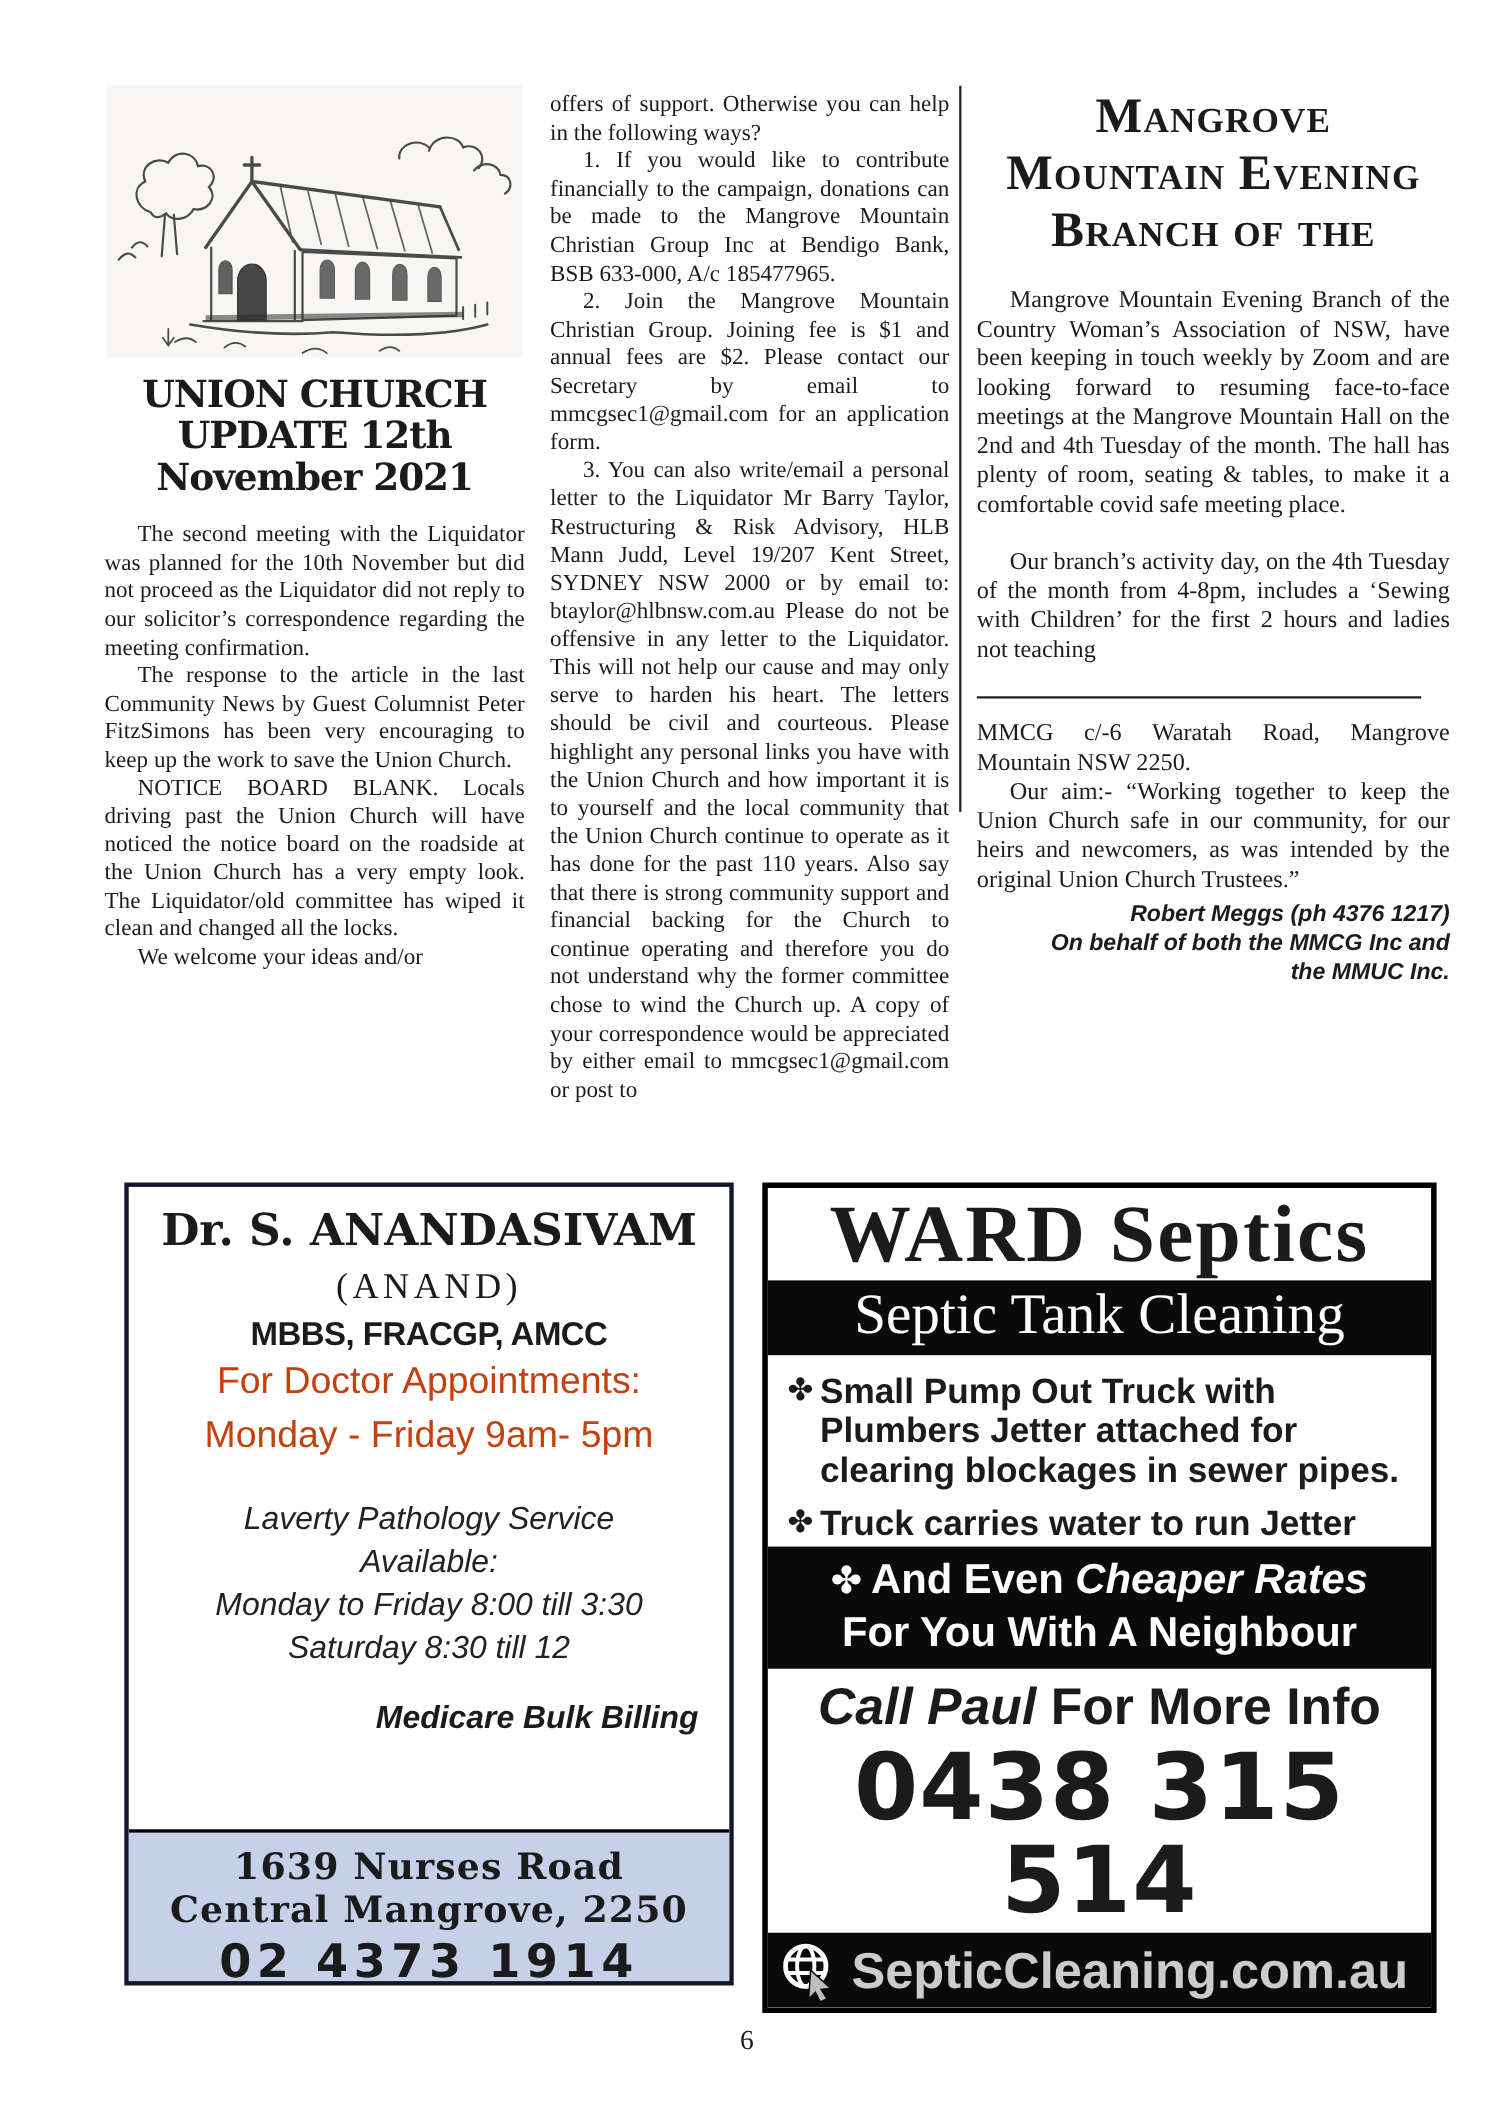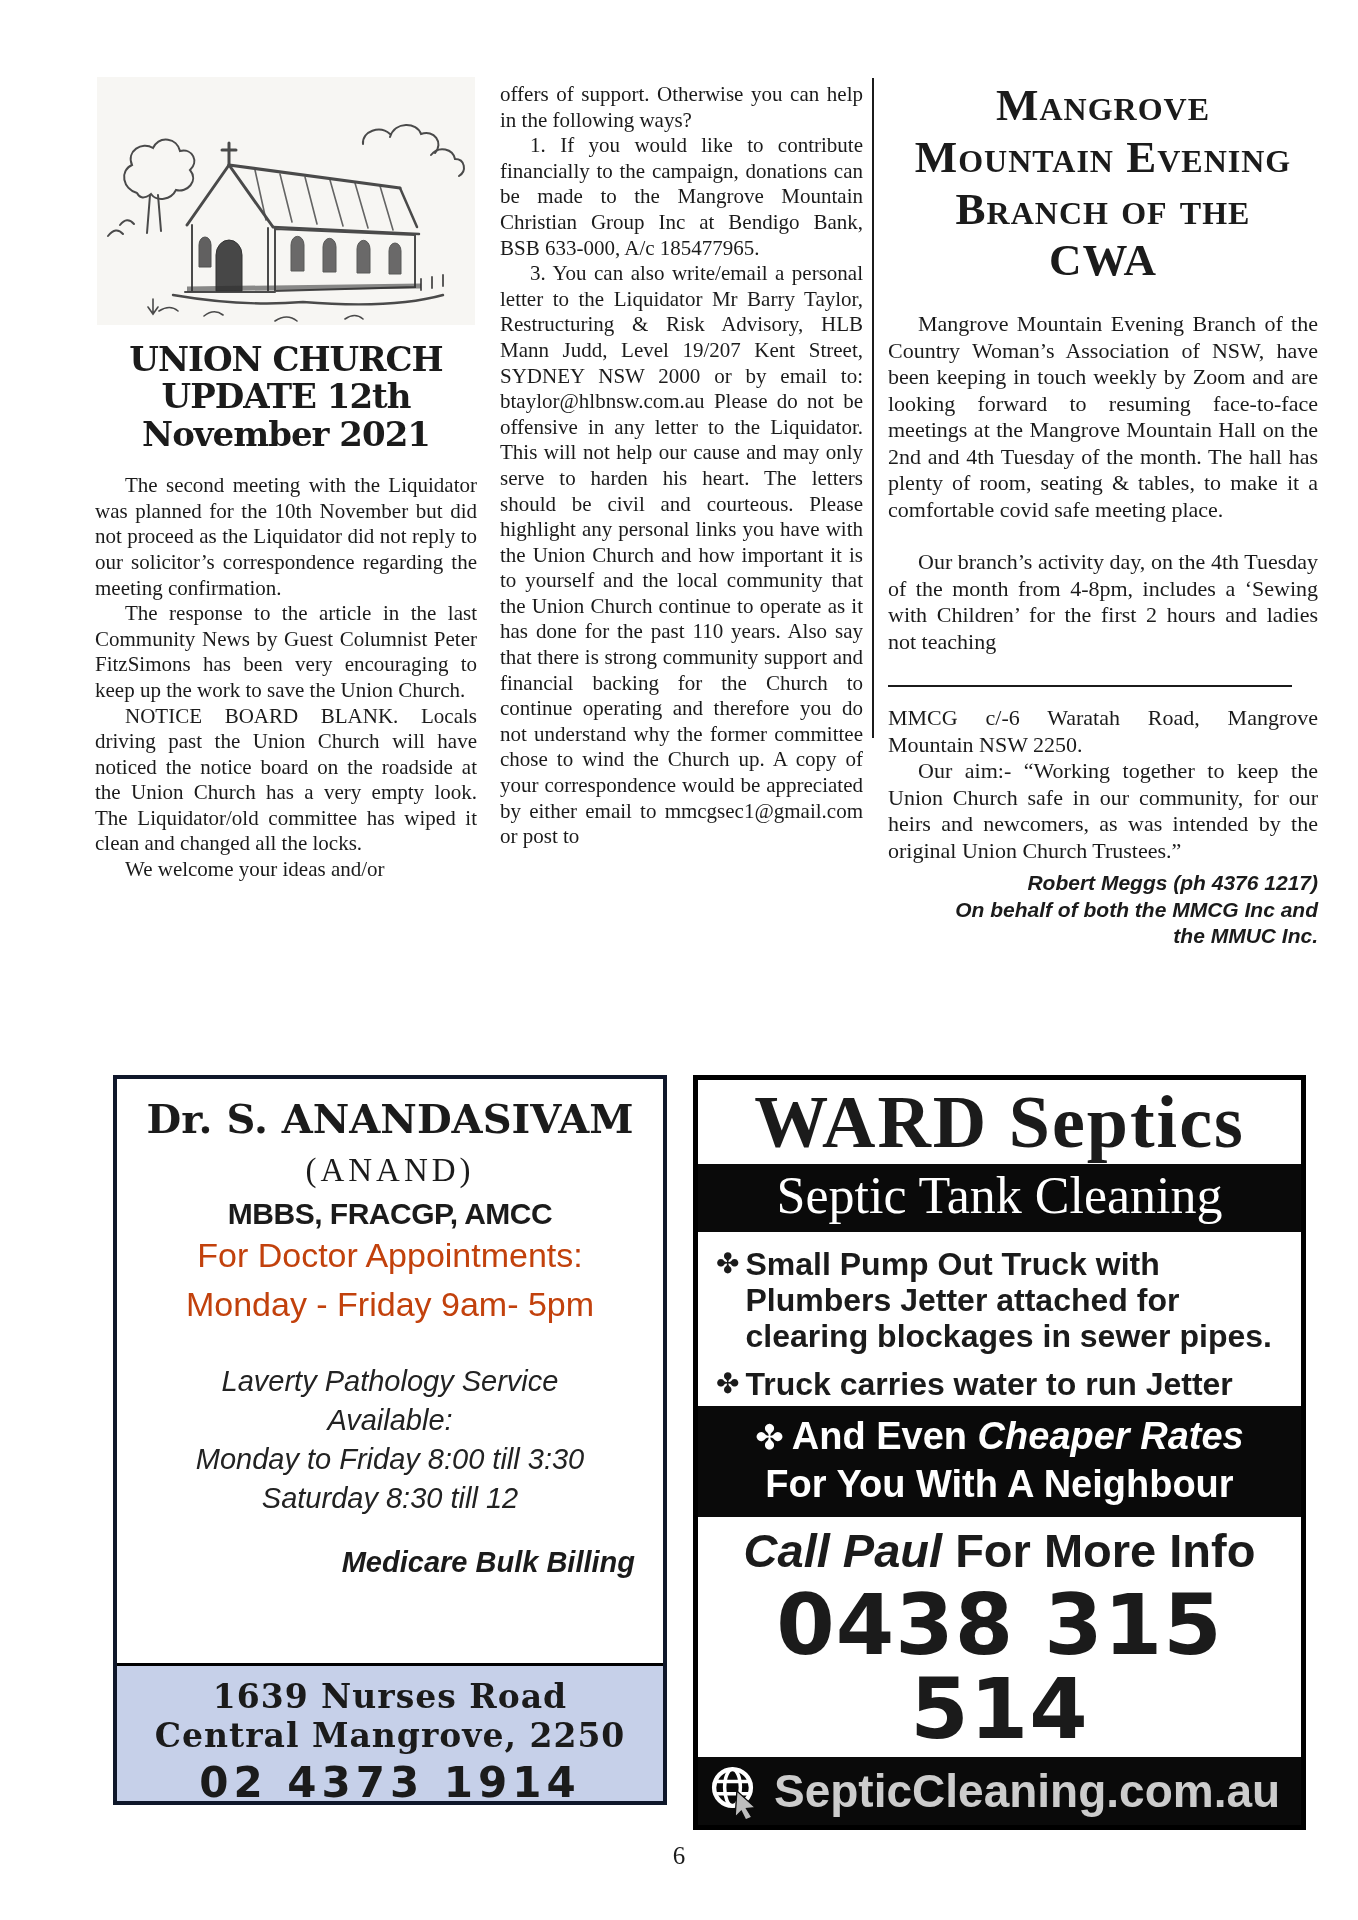--- a/index.html
+++ b/index.html
@@ -131,31 +131,31 @@
     </h1>
     <p>The second meeting with the Liquidator was planned for the 10th November but did not proceed as the Liquidator did not reply to our solicitor’s correspondence regarding the meeting confirmation.</p>
     <p>The response to the article in the last Community News by Guest Columnist Peter FitzSimons has been very encouraging to keep up the work to save the Union Church.</p>
     <p>NOTICE BOARD BLANK. Locals driving past the Union Church will have noticed the notice board on the roadside at the Union Church has a very empty look. The Liquidator/old committee has wiped it clean and changed all the locks.</p>
     <p>We welcome your ideas and/or</p>
   </section>
 
   <section class="col col-mid">
     <p class="noindent">offers of support.  Otherwise you can help in the following ways?</p>
     <p>1. If you would like to contribute financially to the campaign, donations can be made to the Mangrove Mountain Christian Group Inc at Bendigo Bank, BSB 633-000, A/c 185477965.</p>
+    <p>2. Join the Mangrove Mountain Christian Group.  Joining fee is $1 and annual fees are $2.  Please contact our Secretary by email to mmcgsec1@gmail.com for an application form.</p>
     <p>3. You can also write/email a personal letter to the Liquidator Mr Barry Taylor, Restructuring &amp; Risk Advisory, HLB Mann Judd, Level 19/207 Kent Street, SYDNEY NSW 2000 or by email to: btaylor@hlbnsw.com.au  Please do not be offensive in any letter to the Liquidator.  This will not help our cause and may only serve to harden his heart.  The letters should be civil and courteous.  Please highlight any personal links you have with the Union Church and how important it is to yourself and the local community that the Union Church continue to operate as it has done for the past 110 years.  Also say that there is strong community support and financial backing for the Church to continue operating and therefore you do not understand why the former committee chose to wind the Church up.  A copy of your correspondence would be appreciated by either email to mmcgsec1@gmail.com or post to</p>
   </section>
 
   <div class="vdivider"></div>
 
   <section class="col col-right">
     <h2 class="cwa-title">
       <div>Mangrove</div>
       <div>Mountain Evening</div>
       <div>Branch of the</div>
-      <div>CWA</div>
     </h2>
     <p>Mangrove Mountain Evening Branch of the Country Woman’s Association of NSW, have been keeping in touch weekly by Zoom and are looking forward to resuming face-to-face meetings at the Mangrove Mountain Hall on the 2nd and 4th Tuesday of the month.  The hall has plenty of room, seating &amp; tables, to make it a comfortable covid safe meeting place.</p>
     <p class="gap-top">Our branch’s activity day, on the 4th Tuesday of the month from 4-8pm, includes a ‘Sewing with Children’ for the first 2 hours and ladies not teaching</p>
 
     <hr class="rule">
 
     <div>
       <p class="noindent">MMCG c/-6 Waratah Road, Mangrove Mountain NSW 2250.</p>
       <p>Our aim:- “Working together to keep the Union Church safe in our community, for our heirs and newcomers, as was intended by the original Union Church Trustees.”</p>
       <div class="signature">

